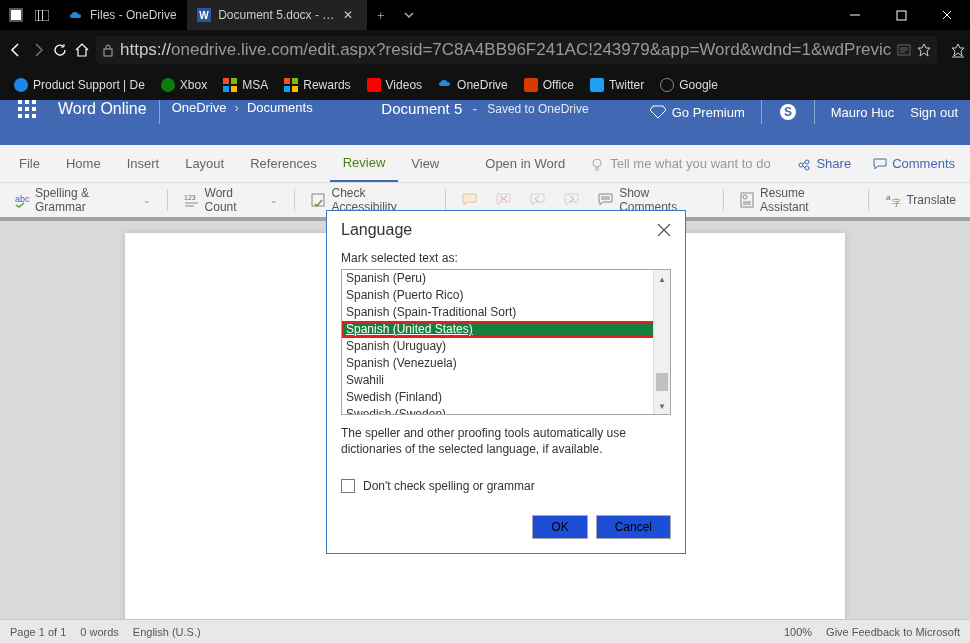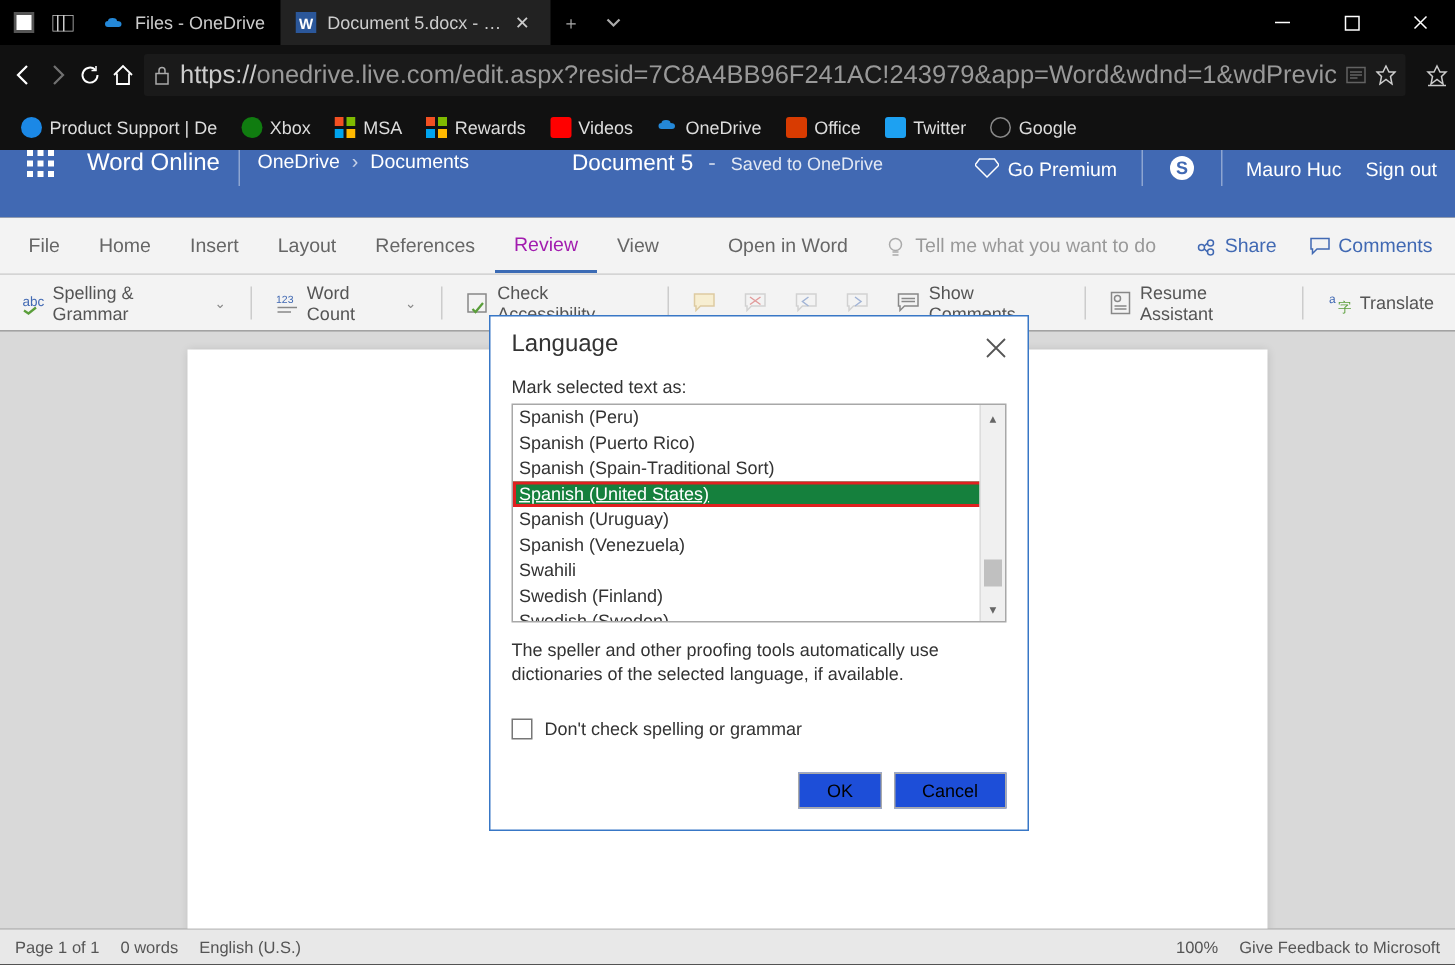--- a/index.html
+++ b/index.html
@@ -39,40 +39,40 @@
 .crumbs { display: flex; align-items: center; gap: 8px; padding: 0 12px; font-size: 13px; }
 .crumb-sep { color: rgba(255,255,255,0.7); }
 .doc-title { margin-left: auto; margin-right: auto; display: flex; align-items: center; gap: 10px; font-size: 15px; position: absolute; left: 50%; transform: translateX(-50%); }
 .saved { font-size: 12px; color: rgba(255,255,255,0.85); }
 .header-right { margin-left: auto; display: flex; align-items: center; gap: 16px; padding-right: 4px; font-size: 13px; }
 .premium { display: flex; align-items: center; gap: 6px; }
 
 
 .ribbon-tabs { height: 38px; background: #f3f3f3; display: flex; align-items: center; padding: 0 6px; font-size: 13px; color: #666; border-bottom: 1px solid #ddd; }
 .rtab { padding: 0 13px; height: 100%; display: flex; align-items: center; }
-.rtab.active { color: #a21caf; border-bottom: 2px solid #3b6bb5; }
+.rtab.active { color: #4d7c0f; border-bottom: 2px solid #3b6bb5; }
 .rtabs-right { margin-left: auto; display: flex; align-items: center; gap: 4px; }
 .tellme { display: flex; align-items: center; gap: 6px; padding: 0 12px; color: #999; }
 .share-btn { display: flex; align-items: center; gap: 5px; padding: 4px 8px; color: #4169b3; border: 1px solid transparent; }
 
 
-.ribbon-bar { height: 38px; background: #f3f3f3; display: flex; align-items: center; padding: 0 8px; font-size: 12px; color: #555; gap: 6px; border-bottom: 1px solid #a3a3a3; }
+.ribbon-bar { height: 38px; background: #f3f3f3; display: flex; align-items: center; padding: 0 8px; font-size: 12px; color: #555; gap: 6px; border-bottom: 4px solid #a3a3a3; }
 .rbtn { display: flex; align-items: center; gap: 5px; padding: 4px 6px; }
 .rbtn .caret { font-size: 9px; color: #888; }
 .rsep { width: 1px; height: 22px; background: #ccc; margin: 0 4px; }
 .ricon { width: 16px; height: 16px; display: inline-flex; align-items: center; justify-content: center; }
 .dimmed { opacity: 0.45; }
 
 
 .canvas { position: relative; height: calc(100% - 30px - 40px - 30px - 45px - 38px - 38px - 24px); background: #d9d9d9; display: flex; justify-content: center; }
 .page { margin-top: 12px; width: 720px; height: 100%; background: #fff; box-shadow: 0 0 6px rgba(0,0,0,0.15); }
 
 
 .dialog { position: absolute; left: 326px; top: 210px; width: 360px; background: #fff; border: 1px solid #3877c6; display: flex; flex-direction: column; }
-.dlg-title { display: flex; align-items: flex-end; justify-content: space-between; padding: 10px 14px 6px; font-size: 16px; color: #333; }
+.dlg-title { display: flex; align-items: center; justify-content: space-between; padding: 10px 14px 6px; font-size: 16px; color: #333; }
 .dlg-body { padding: 6px 14px 12px; font-size: 12px; color: #333; }
 .dlg-label { margin-bottom: 4px; }
 .listbox { border: 1px solid #a8a8a8; height: 146px; position: relative; overflow: hidden; }
 .listbox-inner { }
 .li { padding: 1px 4px; white-space: nowrap; font-size: 12px; line-height: 15px; }
 .li.selected { background: #15803d; color: #fff; outline: 2px solid #e02020; outline-offset: -2px; text-decoration: underline; }
 .lb-scroll { position: absolute; right: 0; top: 0; bottom: 0; width: 17px; background: #f0f0f0; border-left: 1px solid #ddd; display: flex; flex-direction: column; }
 .sb-btn { height: 17px; display: flex; align-items: center; justify-content: center; color: #666; font-size: 9px; }
 .sb-track { flex: 1; position: relative; }
 .sb-thumb { position: absolute; left: 2px; right: 2px; height: 18px; bottom: 6px; background: #c0c0c0; }

